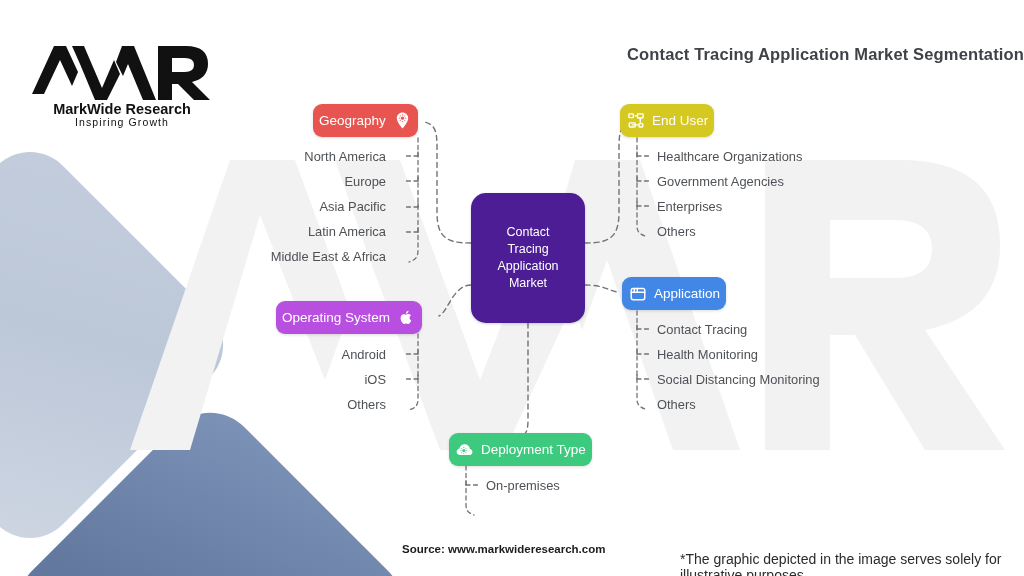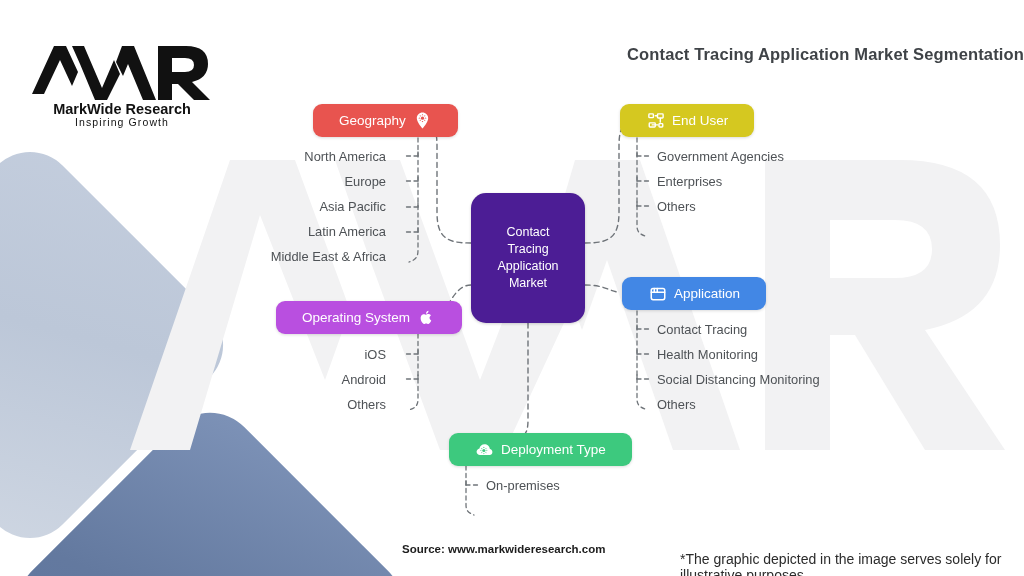--- a/index.html
+++ b/index.html
@@ -46,21 +46,21 @@
     box-shadow:0 1px 3px rgba(0,0,0,.18);
   }
   .center-node .ct{
     color:#ffffff;font-size:12.5px;line-height:17px;text-align:center;
     padding:0 6px;
   }
 
   
   .pill{
     position:absolute;height:33px;border-radius:9px;
-    display:flex;align-items:center;gap:7px;padding:0 26px;
+    display:flex;align-items:center;gap:7px;padding:0 6px;
     color:#fff;font-size:13.5px;white-space:nowrap;
     box-shadow:0 1px 3px rgba(0,0,0,.14);
   }
   .pill .ic{display:flex;align-items:center;justify-content:center;width:19px;height:19px;flex:0 0 auto;}
   .pill .lbl{line-height:1;}
 
   
   .items{position:absolute;font-size:12.9px;color:#4e5256;}
   .items .it{height:25px;display:flex;align-items:center;white-space:nowrap;}
   .items.right .it{justify-content:flex-start;padding-left:20px;}
@@ -207,20 +207,21 @@
         <rect x="2.5" y="2.5" width="6" height="5" rx="1"></rect>
         <rect x="14" y="2.5" width="7.5" height="5.5" rx="1"></rect>
         <rect x="3" y="14.5" width="8" height="5.5" rx="1"></rect>
         <rect x="16" y="15.5" width="5" height="4.5" rx="1"></rect>
         <path d="M7 17.2h7.5M17.7 13.5v-5M11 5h3"></path>
       </svg>
     </span>
     <span class="lbl">End User</span>
   </div>
   <div class="items right" style="left:637px;top:144px;width:290px;">
+    <div class="it">Healthcare Organizations</div>
     <div class="it">Government Agencies</div>
     <div class="it">Enterprises</div>
     <div class="it">Others</div>
   </div>
 
   <div class="pill" style="left:622px;top:277px;background:#4287e5;">
     <span class="ic">
       <svg viewBox="0 0 24 24" width="18" height="18" fill="none" stroke="#fff" stroke-width="2" stroke-linecap="round" stroke-linejoin="round">
         <rect x="3" y="4.5" width="18" height="15" rx="2.4"></rect>
         <path d="M3 9.6h18"></path>
@@ -239,22 +240,22 @@
   <div class="pill" style="left:276px;top:301px;background:#b94fe0;">
     <span class="lbl">Operating System</span>
     <span class="ic">
       <svg viewBox="0 0 24 24" width="17" height="17" fill="#fff">
         <path d="M16.2 12.5c0-2.3 1.9-3.4 2-3.5-1.1-1.6-2.8-1.8-3.4-1.8-1.4-.15-2.8.85-3.5.85-.7 0-1.85-.83-3.05-.81-1.55.02-3 .91-3.8 2.3-1.62 2.82-.41 7 1.17 9.28.77 1.12 1.69 2.38 2.9 2.33 1.17-.05 1.61-.75 3.02-.75 1.41 0 1.81.75 3.05.73 1.26-.02 2.05-1.14 2.82-2.26.89-1.3 1.25-2.56 1.27-2.62-.03-.01-2.44-.94-2.48-3.75z"></path>
         <path d="M13.9 5.3c.63-.78 1.06-1.86.94-2.93-.91.04-2.01.61-2.67 1.38-.59.68-1.1 1.78-.96 2.83 1.01.08 2.05-.52 2.69-1.28z"></path>
       </svg>
     </span>
   </div>
   <div class="items left" style="left:230px;top:342px;width:176px;">
+    <div class="it">Android</div>
     <div class="it">iOS</div>
-    <div class="it">Android</div>
     <div class="it">Others</div>
   </div>
 
   <div class="pill" style="left:449px;top:433px;background:#3dc97e;">
     <span class="ic">
       <svg viewBox="0 0 24 24" width="19" height="19">
         <path d="M18.6 19H6.3C3.9 19 2 17.1 2 14.8c0-2.1 1.6-3.9 3.6-4.2C6.2 7.6 8.8 5.4 12 5.4c3.5 0 6.4 2.6 6.8 6 1.8.3 3.2 1.9 3.2 3.8 0 2.1-1.7 3.8-3.4 3.8z" fill="#fff"></path>
         <g fill="#3dc97e">
             <circle cx="11.2" cy="13.3" r="2"></circle>
             <path d="M11.2 8.6l1 1.4h-2zM11.2 18l-1-1.4h2zM6.5 13.3l1.4-1v2zM15.9 13.3l-1.4 1v-2zM7.9 10l1.7.4-1.2 1.2zM14.5 16.6l-1.7-.4 1.2-1.2zM14.5 10l-.4 1.6-1.2-1.2zM7.9 16.6l.4-1.6 1.2 1.2z"></path>

